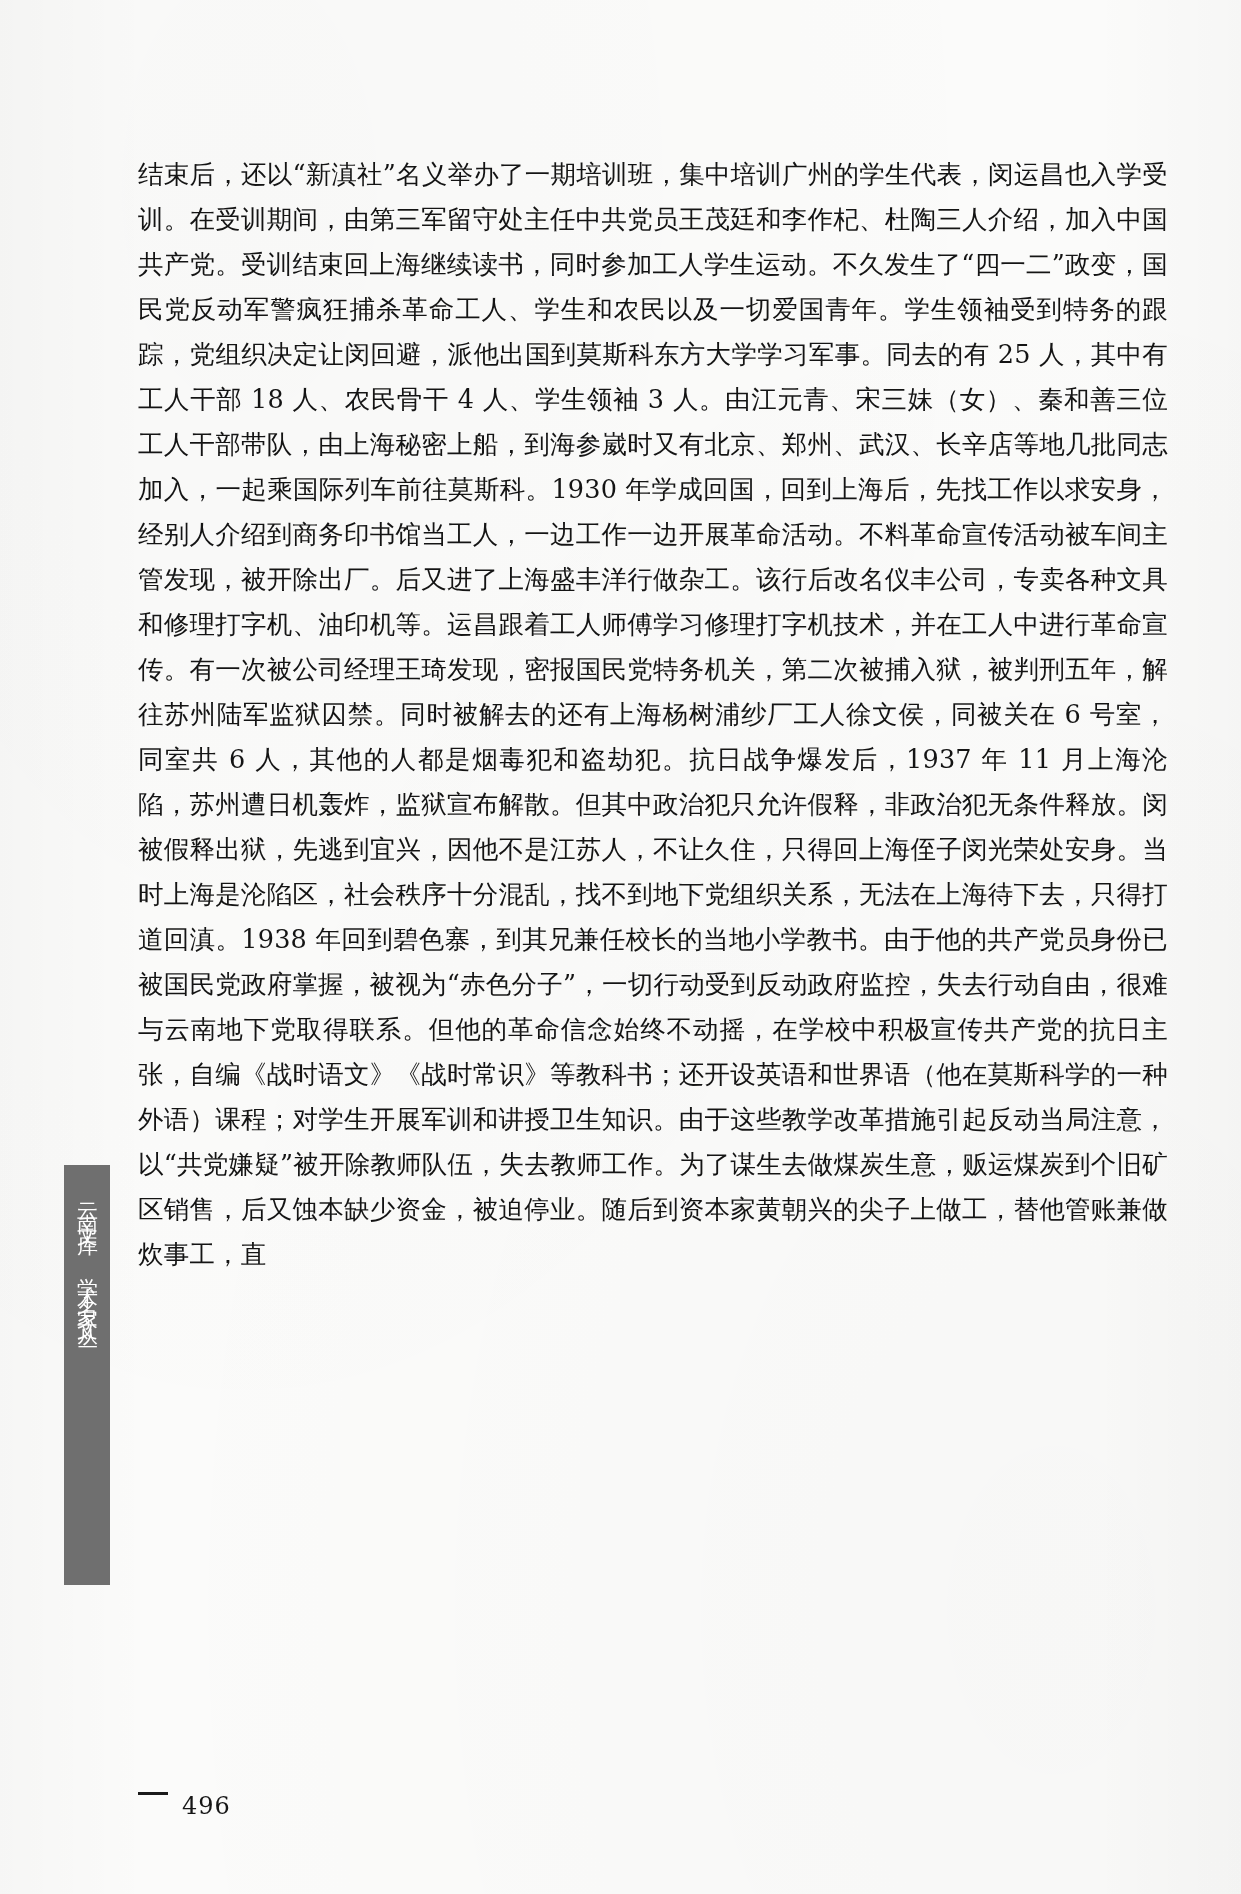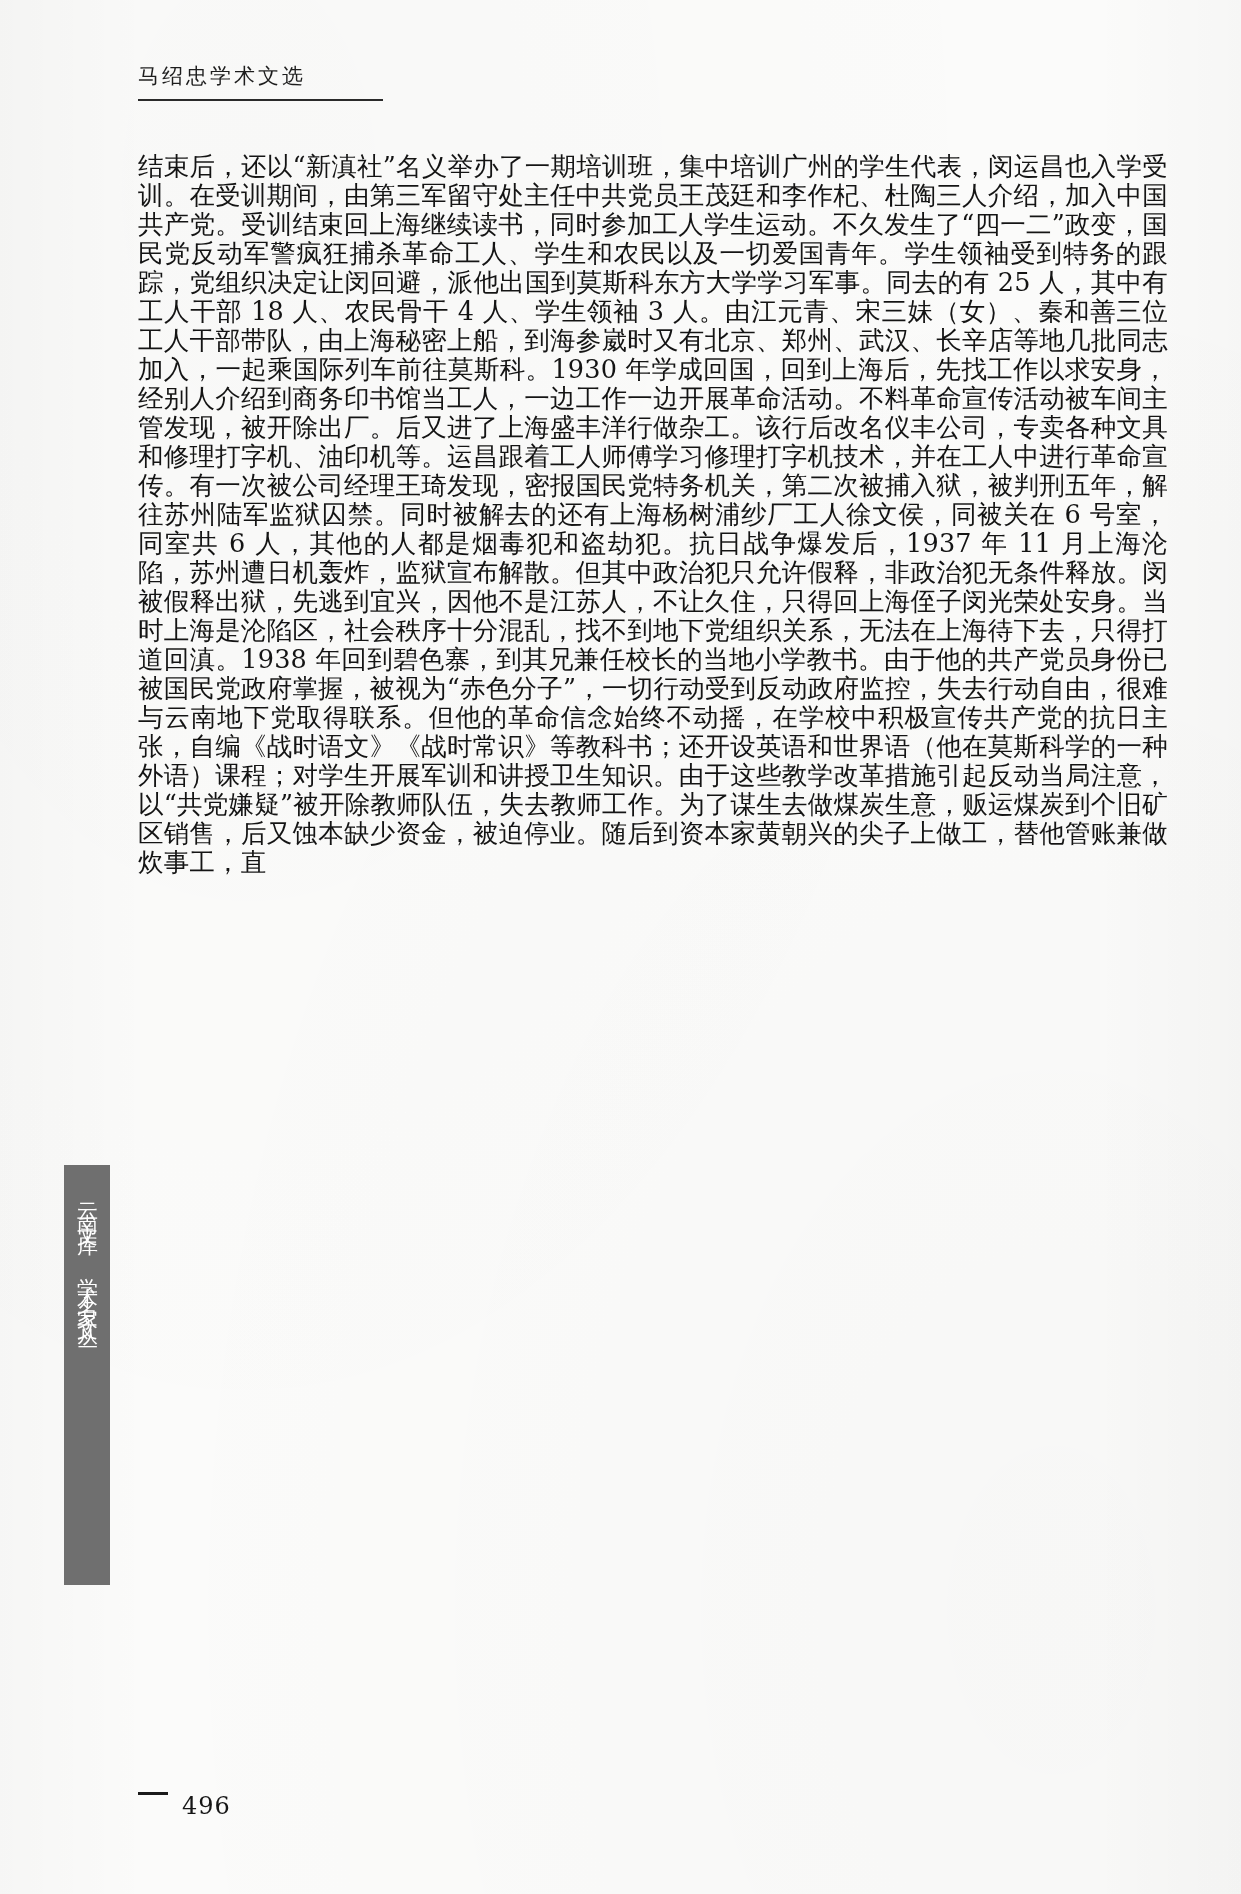--- a/index.html
+++ b/index.html
@@ -77,21 +77,21 @@
     font-family: "DejaVu Serif", "Liberation Serif", serif;
   }
 
   
   .body-text {
     position: absolute;
     left: 138px;
     top: 152px;
     width: 1030px;
     font-size: 25.5px;
-    line-height: 29px;
+    line-height: 45px;
     color: #141414;
     text-align: justify;
     text-justify: inter-character;
     letter-spacing: 0.2px;
     font-family: "DejaVu Serif", "Liberation Serif", serif;
   }
   .body-text p {
     margin: 0;
     text-indent: 0;
   }
@@ -118,24 +118,20 @@
     font-family: "DejaVu Serif", "Liberation Serif", serif;
     letter-spacing: 1px;
   }
 </style>
 </head>
 <body>
 
 <div class="page">
   <div class="paper-texture"></div>
 
-  <div class="header">
-    <div class="header-title">马绍忠学术文选</div>
-    <div class="header-rule"></div>
-  </div>
 
   <div class="side-label">
     <div class="side-label-text">云南文库·学术名家文丛</div>
   </div>
 
   <div class="body-text">
     <p>结束后，还以“新滇社”名义举办了一期培训班，集中培训广州的学生代表，闵运昌也入学受训。在受训期间，由第三军留守处主任中共党员王茂廷和李作杞、杜陶三人介绍，加入中国共产党。受训结束回上海继续读书，同时参加工人学生运动。不久发生了“四一二”政变，国民党反动军警疯狂捕杀革命工人、学生和农民以及一切爱国青年。学生领袖受到特务的跟踪，党组织决定让闵回避，派他出国到莫斯科东方大学学习军事。同去的有 25 人，其中有工人干部 18 人、农民骨干 4 人、学生领袖 3 人。由江元青、宋三妹（女）、秦和善三位工人干部带队，由上海秘密上船，到海参崴时又有北京、郑州、武汉、长辛店等地几批同志加入，一起乘国际列车前往莫斯科。1930 年学成回国，回到上海后，先找工作以求安身，经别人介绍到商务印书馆当工人，一边工作一边开展革命活动。不料革命宣传活动被车间主管发现，被开除出厂。后又进了上海盛丰洋行做杂工。该行后改名仪丰公司，专卖各种文具和修理打字机、油印机等。运昌跟着工人师傅学习修理打字机技术，并在工人中进行革命宣传。有一次被公司经理王琦发现，密报国民党特务机关，第二次被捕入狱，被判刑五年，解往苏州陆军监狱囚禁。同时被解去的还有上海杨树浦纱厂工人徐文侯，同被关在 6 号室，同室共 6 人，其他的人都是烟毒犯和盗劫犯。抗日战争爆发后，1937 年 11 月上海沦陷，苏州遭日机轰炸，监狱宣布解散。但其中政治犯只允许假释，非政治犯无条件释放。闵被假释出狱，先逃到宜兴，因他不是江苏人，不让久住，只得回上海侄子闵光荣处安身。当时上海是沦陷区，社会秩序十分混乱，找不到地下党组织关系，无法在上海待下去，只得打道回滇。1938 年回到碧色寨，到其兄兼任校长的当地小学教书。由于他的共产党员身份已被国民党政府掌握，被视为“赤色分子”，一切行动受到反动政府监控，失去行动自由，很难与云南地下党取得联系。但他的革命信念始终不动摇，在学校中积极宣传共产党的抗日主张，自编《战时语文》《战时常识》等教科书；还开设英语和世界语（他在莫斯科学的一种外语）课程；对学生开展军训和讲授卫生知识。由于这些教学改革措施引起反动当局注意，以“共党嫌疑”被开除教师队伍，失去教师工作。为了谋生去做煤炭生意，贩运煤炭到个旧矿区销售，后又蚀本缺少资金，被迫停业。随后到资本家黄朝兴的尖子上做工，替他管账兼做炊事工，直</p>
   </div>
 
   <div class="footer">

